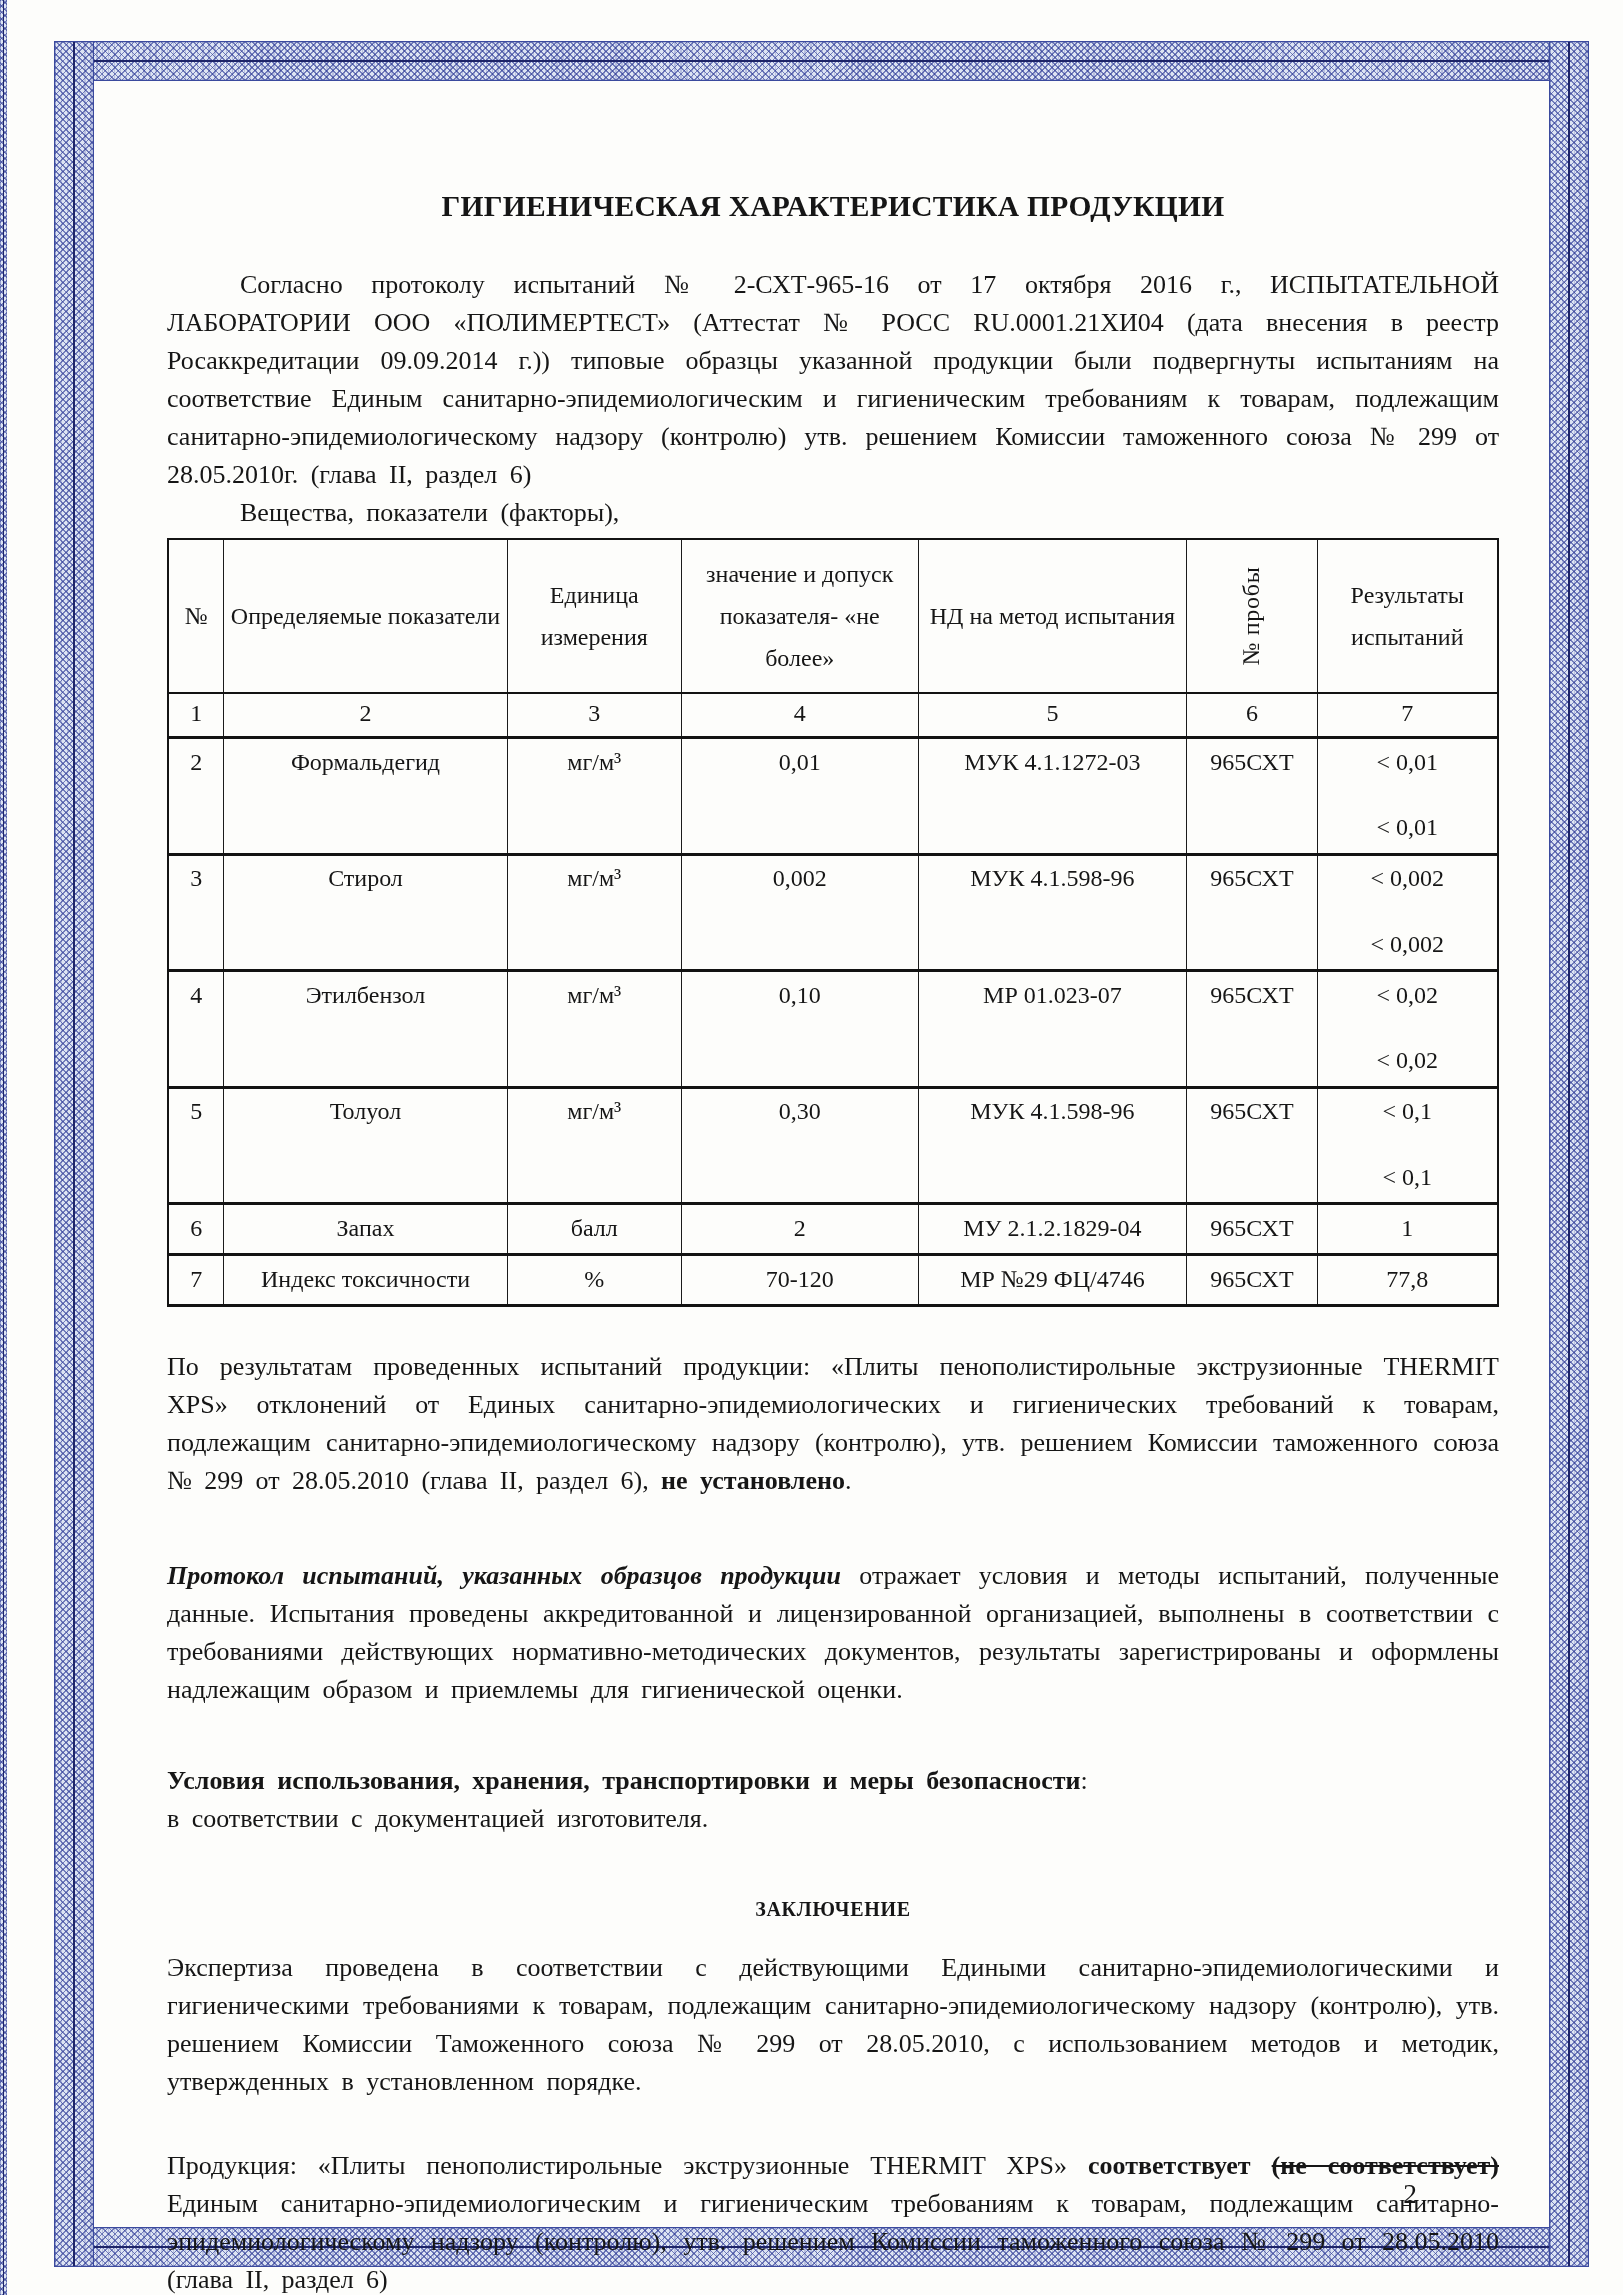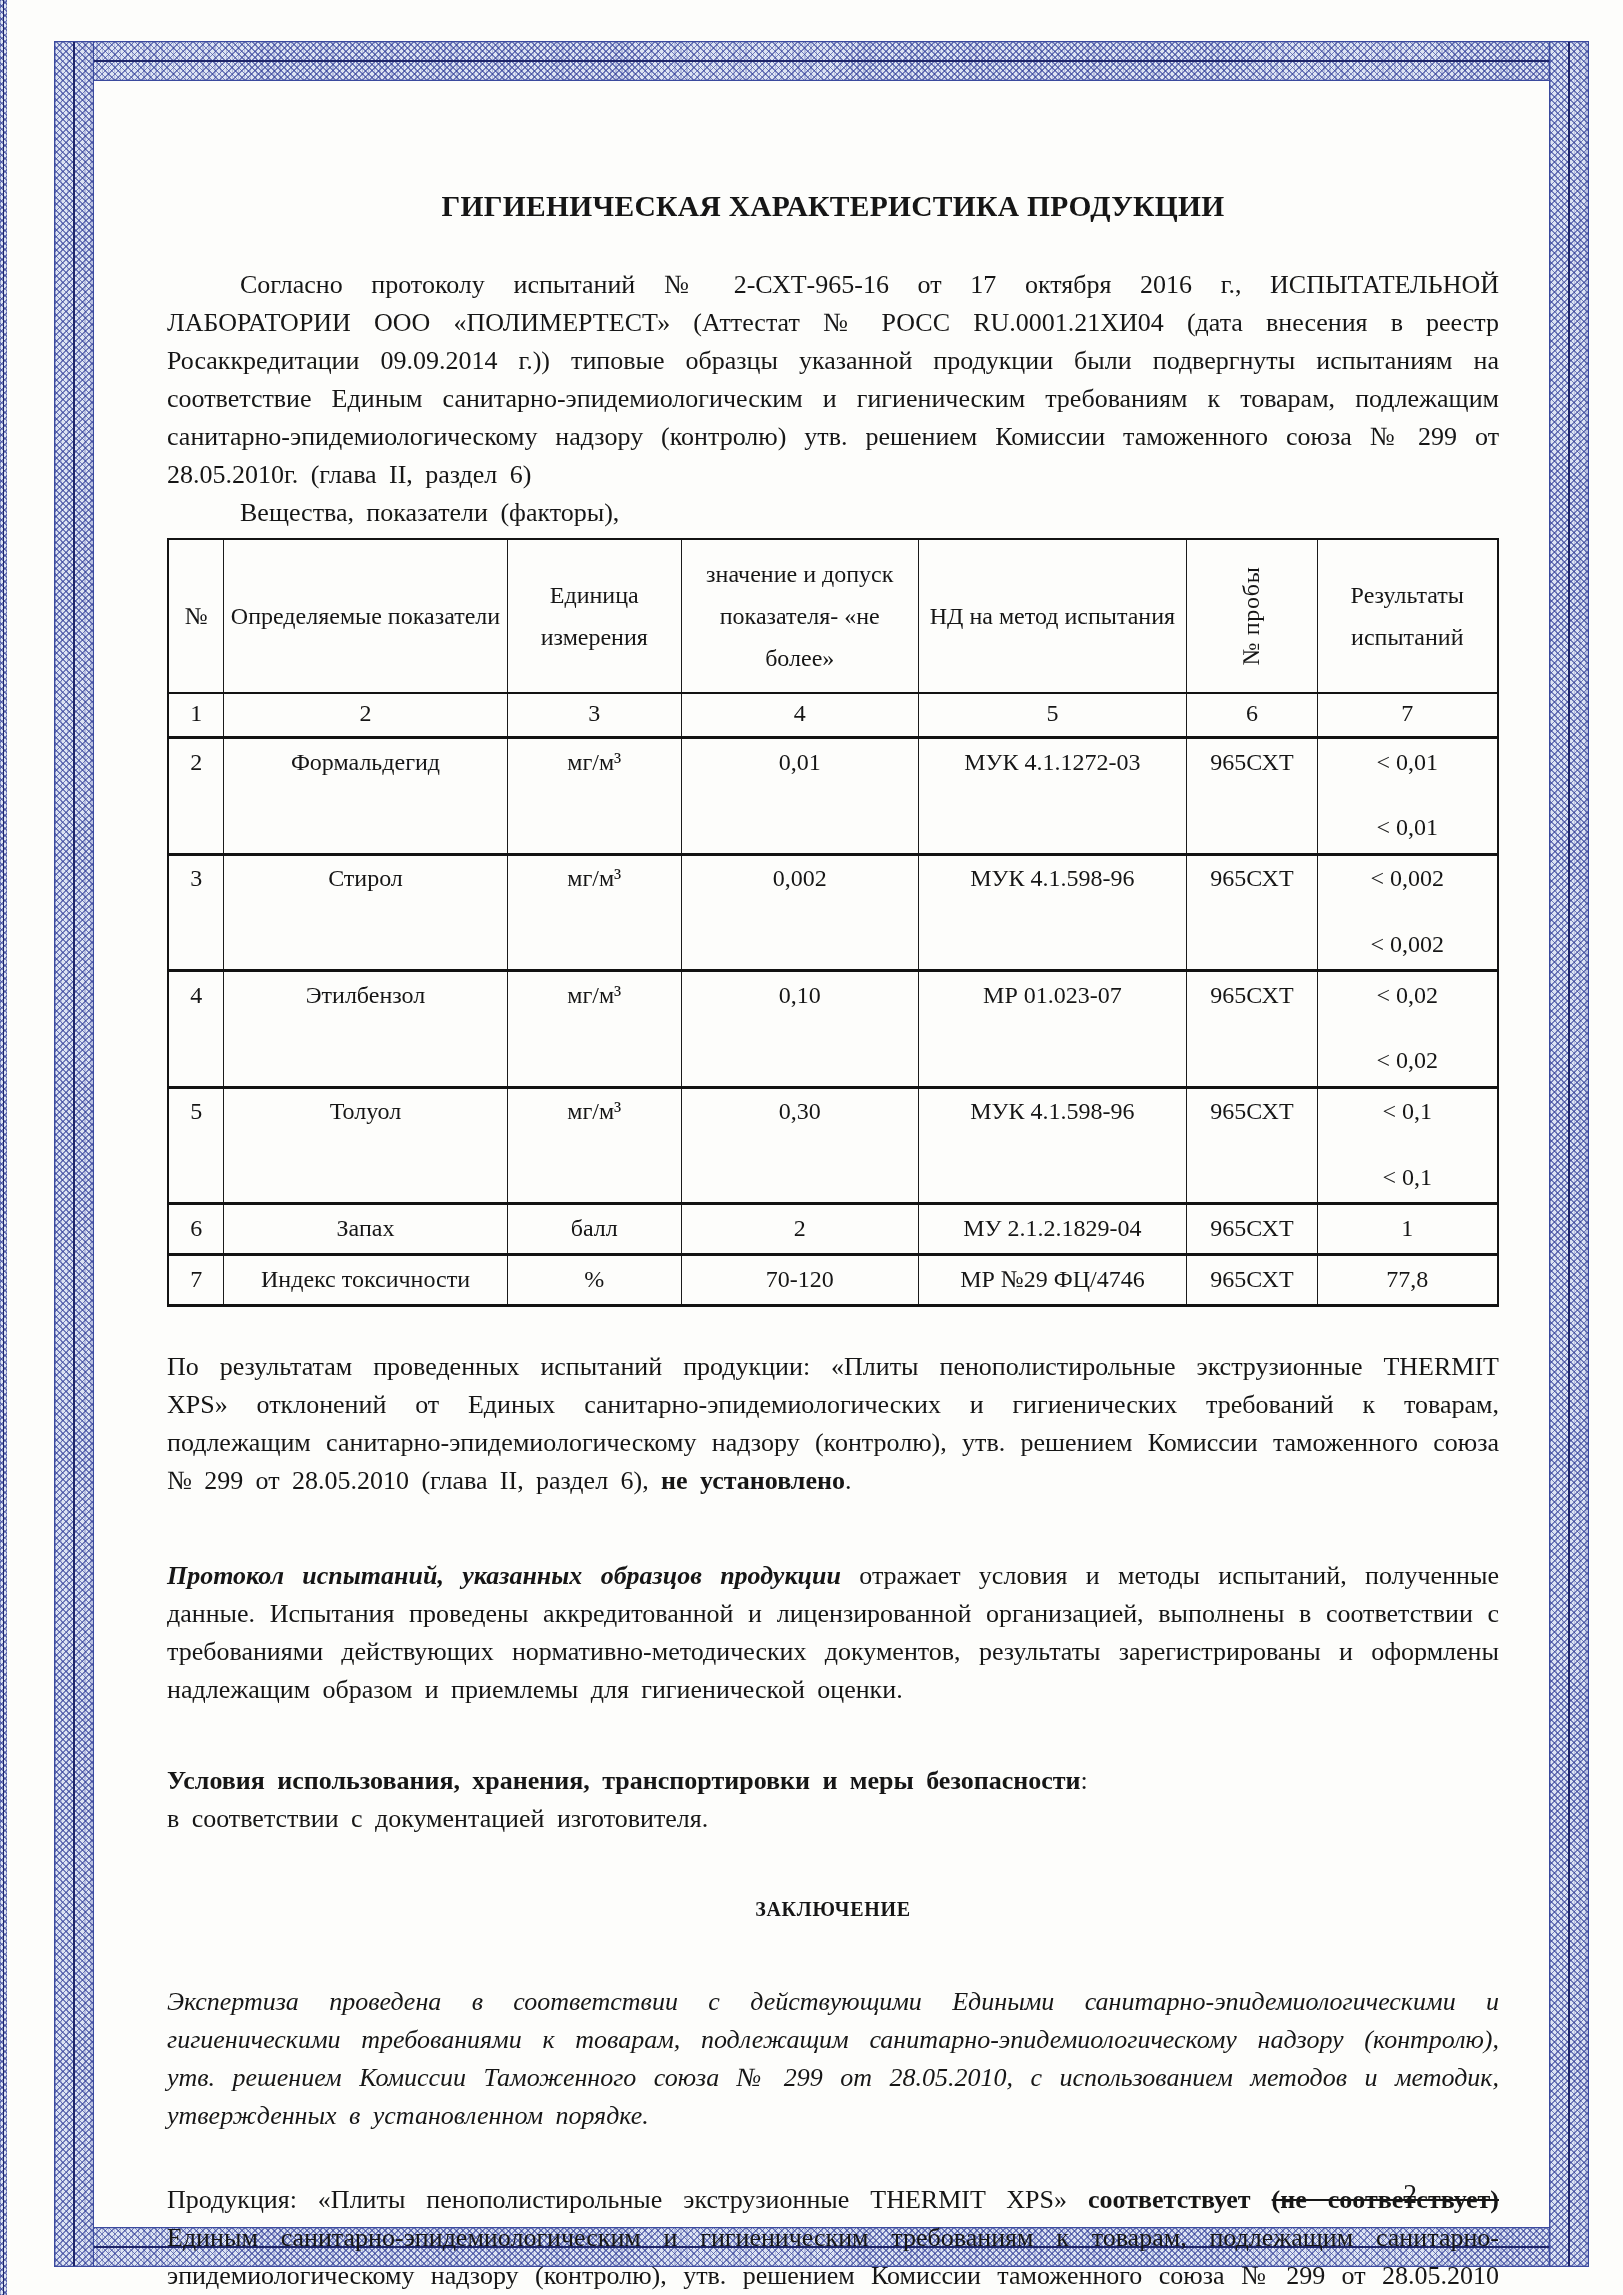--- a/index.html
+++ b/index.html
@@ -70,21 +70,21 @@
   .resline + .resline{margin-top:33px;}
   
   #results-paragraph{margin-top:41px;}
   #protocol-paragraph{margin-top:57px;}
   #conditions-heading{margin-top:53px;}
   #conditions-body{margin-top:0;}
   h2.conclusion{
     font-size:20px;font-weight:bold;text-align:center;
     margin:60px 0 0 0;letter-spacing:0.7px;
   }
-  #expertise-paragraph{margin-top:62px;font-style:italic;}
+  #expertise-paragraph{margin-top:28px;}
   #production-paragraph{margin-top:46px;}
   .page-number{
     position:absolute;right:206px;bottom:85px;font-size:27.5px;
   }
 </style>
 </head>
 <body>
 
 <div class="page">
 

